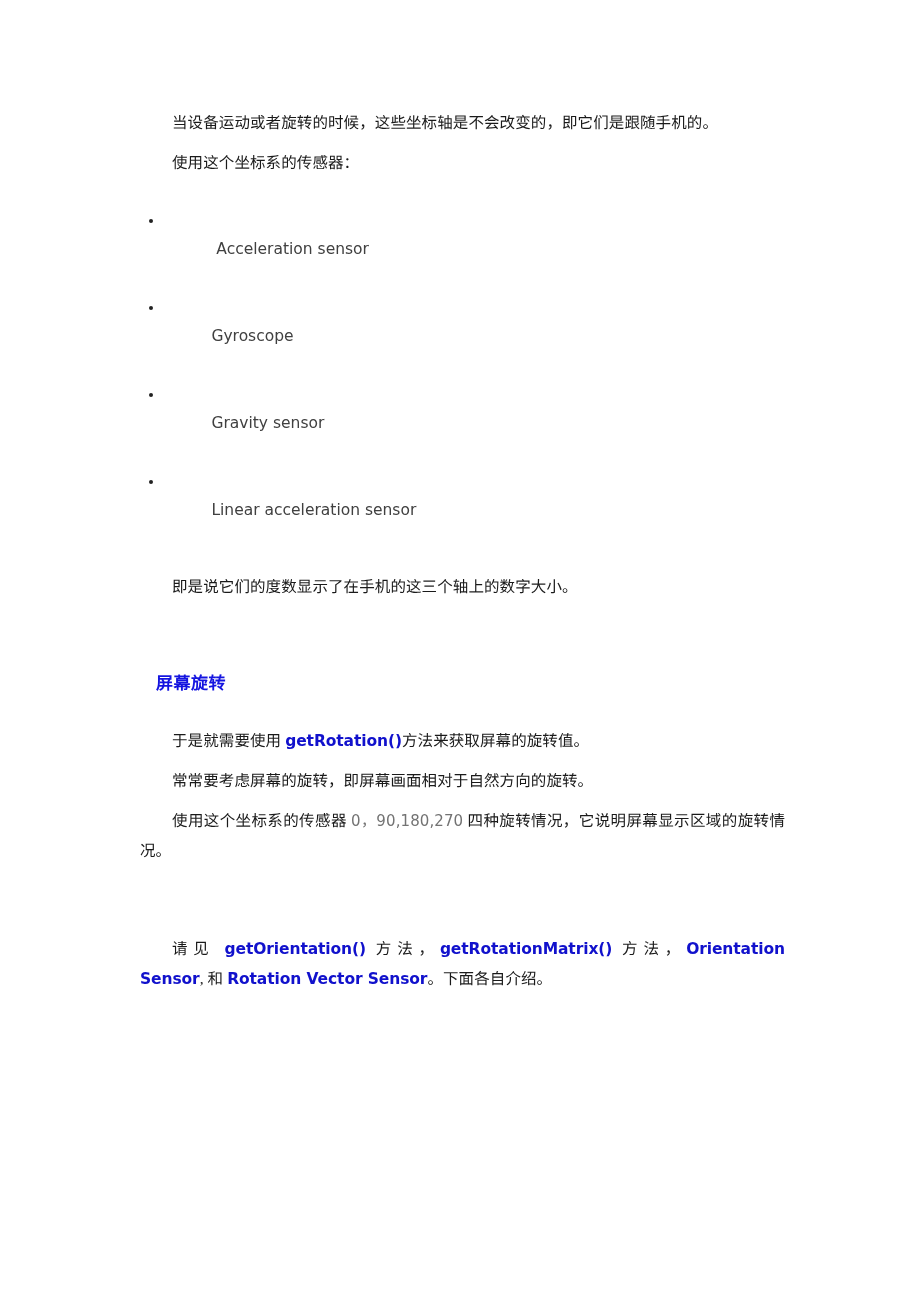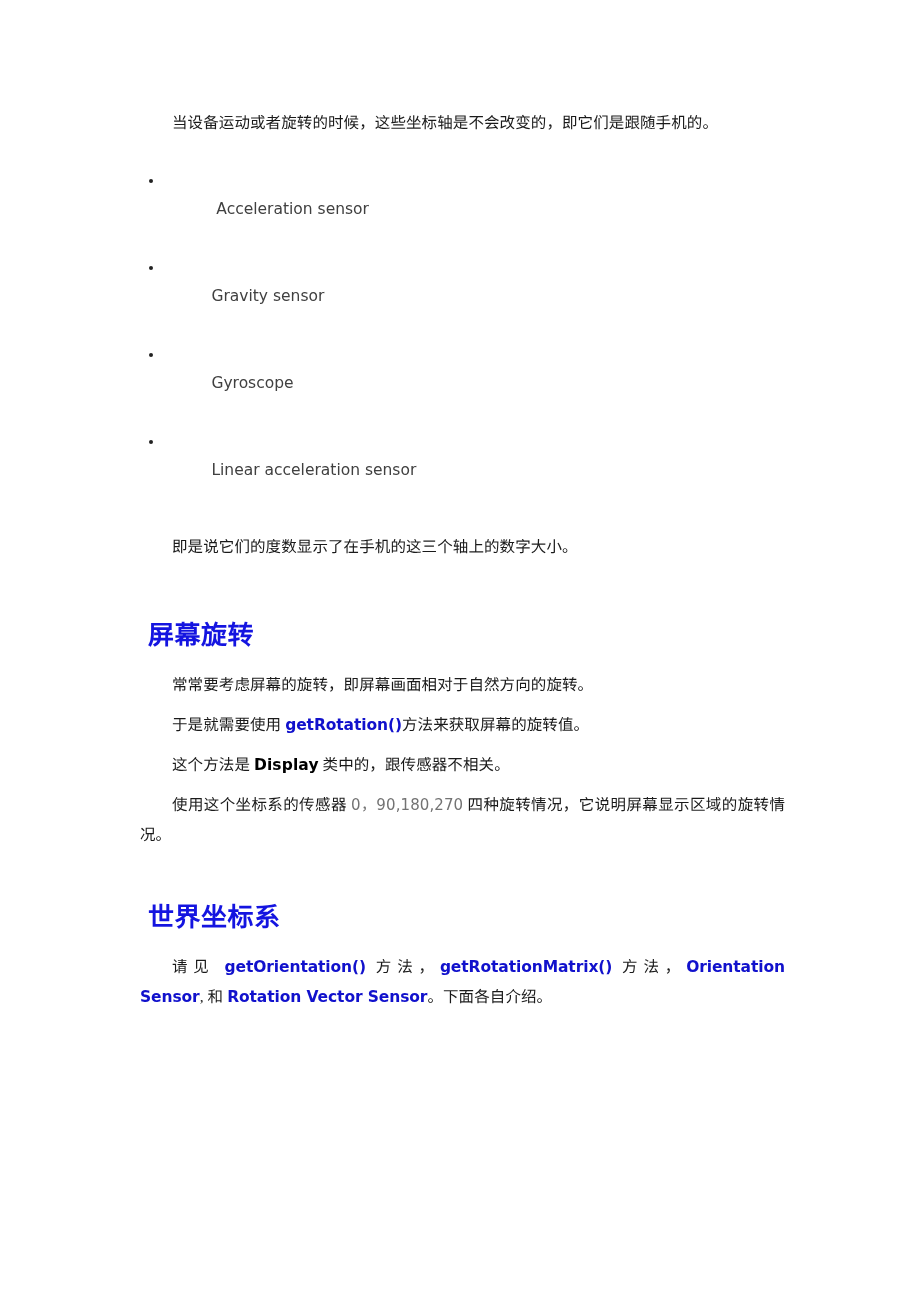--- a/index.html
+++ b/index.html
@@ -104,79 +104,78 @@
     width: 4px;
     height: 4px;
     background: #222222;
     border-radius: 50%;
   }
 
   
   .h-cjk {
     font-family: "DejaVu Sans", "Liberation Sans", sans-serif;
     font-weight: bold;
-    font-size: 26px;
+    font-size: 17px;
     color: #1414e0;
-    margin: 0;
+    margin: 8px;
     padding-left: 8px;
     line-height: 34px;
     letter-spacing: 0.5px;
   }
   .sp-40 { height: 40px; }
   .sp-46 { height: 46px; }
   .sp-18 { height: 18px; }
 </style>
 </head>
 <body>
 
 <div class="page">
   <div class="col">
 
     <p class="para">当设备运动或者旋转的时候，这些坐标轴是不会改变的，即它们是跟随手机的。</p>
 
 
+    <p class="para">使用这个坐标系的传感器：</p>
 
     <div class="sp-18"></div>
 
     <ul class="bullets">
       <li>
         <span class="dot"></span><span> Acceleration sensor</span>
       </li>
       <li>
-        <span class="dot"></span><span>Gravity sensor</span>
+        <span class="dot"></span><span>Gyroscope</span>
       </li>
       <li>
-        <span class="dot"></span><span>Gyroscope</span>
+        <span class="dot"></span><span>Gravity sensor</span>
       </li>
       <li>
         <span class="dot"></span><span>Linear acceleration sensor</span>
       </li>
     </ul>
 
     <div class="sp-18"></div>
 
     <p class="para">即是说它们的度数显示了在手机的这三个轴上的数字大小。</p>
 
     <div class="sp-46"></div>
 
     <h2 class="h-cjk">屏幕旋转</h2>
 
     <div class="sp-18"></div>
 
+    <p class="para"><span>于是就需要使用 </span><span class="code-blue">getRotation()</span><span>方法来获取屏幕的旋转值。</span></p>
+
     <p class="para">常常要考虑屏幕的旋转，即屏幕画面相对于自然方向的旋转。</p>
 
-    <p class="para"><span>于是就需要使用 </span><span class="code-blue">getRotation()</span><span>方法来获取屏幕的旋转值。</span></p>
-
-    <p class="para"><span>这个方法是 </span><span class="code-black">Display</span><span> 类中的，跟传感器不相关。</span></p>
 
     <p class="para"><span>使用这个坐标系的传感器 </span><span class="num-sans">0，90,180,270</span><span> 四种旋转情况，它说明屏幕显示区域的旋转情况。</span></p>
 
     <div class="sp-40"></div>
 
-    <h2 class="h-cjk">世界坐标系</h2>
 
     <div class="sp-18"></div>
 
 
     <p class="para"><span>请见 </span><span class="code-blue">getOrientation()</span><span> 方法，</span><span class="code-blue">getRotationMatrix()</span><span> 方法，</span><span class="code-blue">Orientation Sensor</span><span>, 和 </span><span class="code-blue">Rotation Vector Sensor</span><span>。下面各自介绍。</span></p>
 
     <div class="sp-46"></div>
 
   </div>
 </div>

